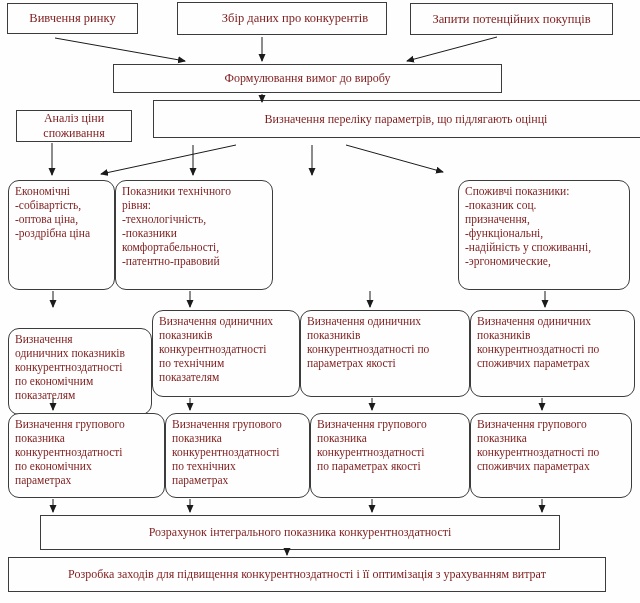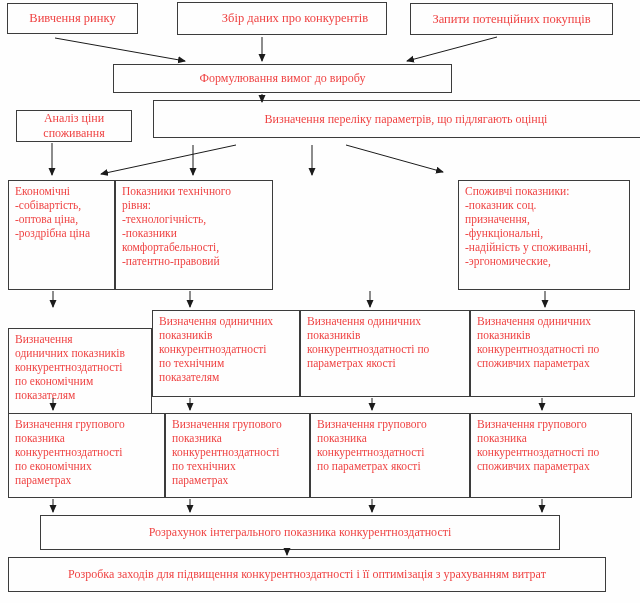--- a/index.html
+++ b/index.html
@@ -1,35 +1,35 @@
 <!DOCTYPE html>
 <html><head>
 <meta charset="utf-8">
 <style>
   html,body{margin:0;padding:0;background:#fff;}
   #canvas{
     position:relative;width:640px;height:603px;background:#fefefe;
-    font-family:"Liberation Serif","DejaVu Serif",serif;color:#ef4444;overflow:hidden;
+    font-family:"Liberation Serif","DejaVu Serif",serif;color:#7f1d1d;overflow:hidden;
   }
   .box{
     position:absolute;box-sizing:border-box;border:1px solid #3c3c3c;background:#fefefe;
   }
   .center{display:flex;align-items:center;justify-content:center;text-align:center;}
   .box-text{white-space:pre-line;display:block;}
   .lg{font-size:12.5px;}
   .md{font-size:12px;}
   .sm{font-size:11.5px;line-height:1.22;}
-  .pad{padding:3px 19px 2px 6px;}
+  .pad{padding:3px 19px 2px 6px;border-radius:11px;}
   #arrows{position:absolute;left:0;top:0;z-index:3;pointer-events:none;}
   .arrow{stroke:#1b1b1b;stroke-width:1;}
   
   #b-top1{left:7px;top:3px;width:131px;height:31px;}
   #b-top2{left:177px;top:2px;width:210px;height:33px;padding-left:26px;}
   #b-top3{left:410px;top:3px;width:203px;height:32px;}
-  #b-form{left:113px;top:64px;width:339px;height:29px;}
+  #b-form{left:113px;top:64px;width:389px;height:29px;}
   #b-analysis{left:16px;top:110px;width:116px;height:32px;}
   #b-params{left:153px;top:100px;width:506px;height:38px;}
   
   #b-cat1{left:8px;top:180px;width:107px;height:110px;}
   #b-cat2{left:115px;top:180px;width:158px;height:110px;}
   #b-cat3{left:273px;top:180px;width:185px;height:110px;}
   #b-cat4{left:458px;top:180px;width:172px;height:110px;}
   
   #b-u1{left:8px;top:328px;width:144px;height:87px;}
   #b-u2{left:152px;top:310px;width:148px;height:87px;}

